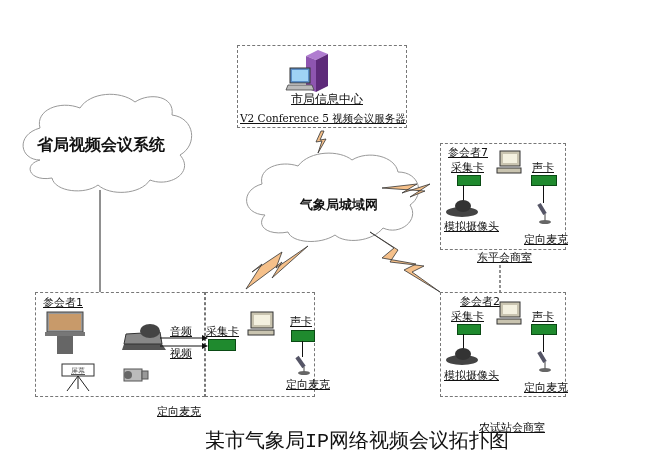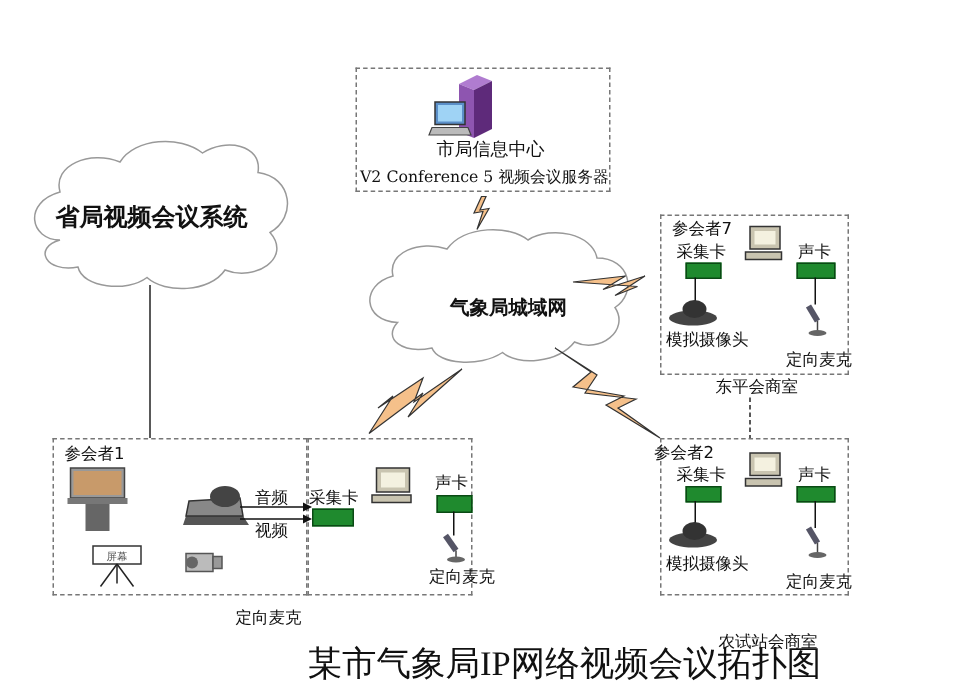--- a/index.html
+++ b/index.html
@@ -1,24 +1,24 @@
 <!DOCTYPE html>
 <html><head>
 <meta charset="utf-8">
 <style>
   html, body { margin:0; padding:0; background:#ffffff; }
   body { width:651px; height:461px; position:relative; overflow:hidden;
          font-family: "DejaVu Sans", sans-serif; color:#111; }
   .abs { position:absolute; }
   .frame { position:absolute; border:1px dashed #777; box-sizing:border-box; }
-  .lbl { position:absolute; font-size:11px; white-space:nowrap; line-height:12px; }
+  .lbl { position:absolute; font-size:11px; white-space:nowrap; line-height:12px;text-decoration:underline; }
   .lbl-sm { font-size:10px;text-align:center; }
   .cloud-text { position:absolute; font-weight:bold; white-space:nowrap; }
   svg { position:absolute; overflow:visible; }
-  .title { position:absolute; font-family:Liberation Serif, serif; font-size:23px; white-space:nowrap; }
+  .title { position:absolute; font-family:Liberation Mono, monospace; font-size:20px; white-space:nowrap; }
 </style>
 </head>
 <body>
 
 <div class="frame" style="left:237px;top:45px;width:170px;height:83px;"></div>
 <svg style="left:288px;top:50px;" width="50" height="45" viewBox="0 0 50 45">
   <polygon points="18,6 30,0 40,4 28,10" fill="#b07cd0"></polygon>
   <polygon points="18,6 28,10 28,42 18,38" fill="#8e55b0"></polygon>
   <polygon points="28,10 40,4 40,36 28,42" fill="#5e2a7a"></polygon>
   <rect x="2" y="18" width="20" height="15" fill="#5b8fc8" stroke="#333" stroke-width="1"></rect>
@@ -123,21 +123,21 @@
 <div class="abs" style="left:543px;top:185px;width:1px;height:18px;background:#111;"></div>
 <svg style="left:535px;top:202px;" width="18" height="22" viewBox="0 0 18 22">
   <line x1="4" y1="2" x2="10" y2="12" stroke="#556" stroke-width="4"></line>
   <line x1="10" y1="12" x2="10" y2="19" stroke="#444"></line>
   <ellipse cx="10" cy="20" rx="6" ry="2" fill="#666"></ellipse>
 </svg>
 <div class="lbl" style="left:524px;top:234px;">定向麦克</div>
 <div class="lbl" style="left:477px;top:252px;">东平会商室</div>
 
 <div class="frame" style="left:440px;top:292px;width:126px;height:105px;"></div>
-<div class="lbl" style="left:436px;top:296px;text-align:center;">参会者2</div>
+<div class="lbl" style="left:460px;top:296px;text-align:center;">参会者2</div>
 <div class="lbl" style="left:451px;top:311px;">采集卡</div>
 <div class="abs" style="left:457px;top:324px;width:22px;height:9px;background:#1f8a2e;border:1px solid #0a4a14;"></div>
 <div class="abs" style="left:463px;top:334px;width:1px;height:16px;background:#111;"></div>
 <svg style="left:445px;top:346px;" width="34" height="20" viewBox="0 0 34 20">
   <ellipse cx="17" cy="14" rx="16" ry="5" fill="#444"></ellipse>
   <ellipse cx="18" cy="8" rx="8" ry="6" fill="#333"></ellipse>
 </svg>
 <div class="lbl" style="left:444px;top:370px;">模拟摄像头</div>
 <svg style="left:497px;top:302px;" width="28" height="26" viewBox="0 0 28 26">
   <rect x="3" y="0" width="20" height="15" fill="#c9c4b0" stroke="#333"></rect>

